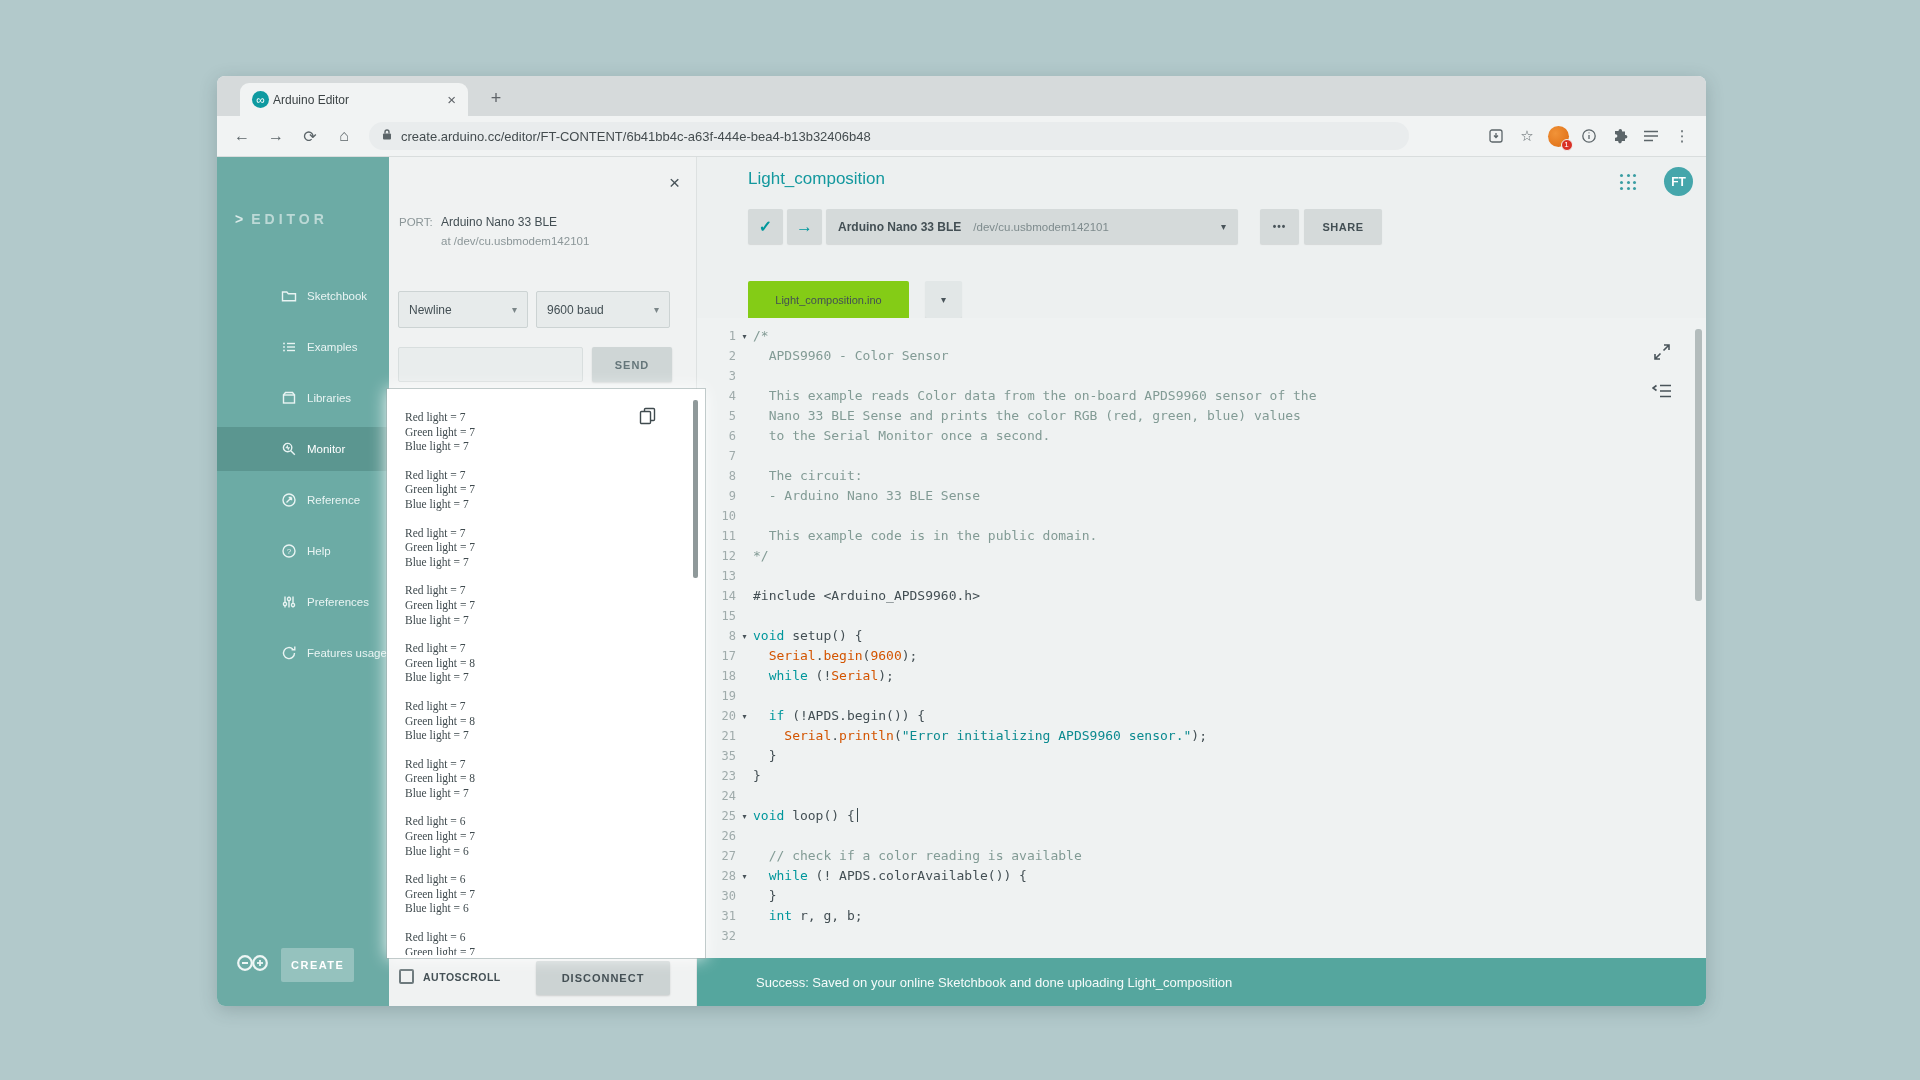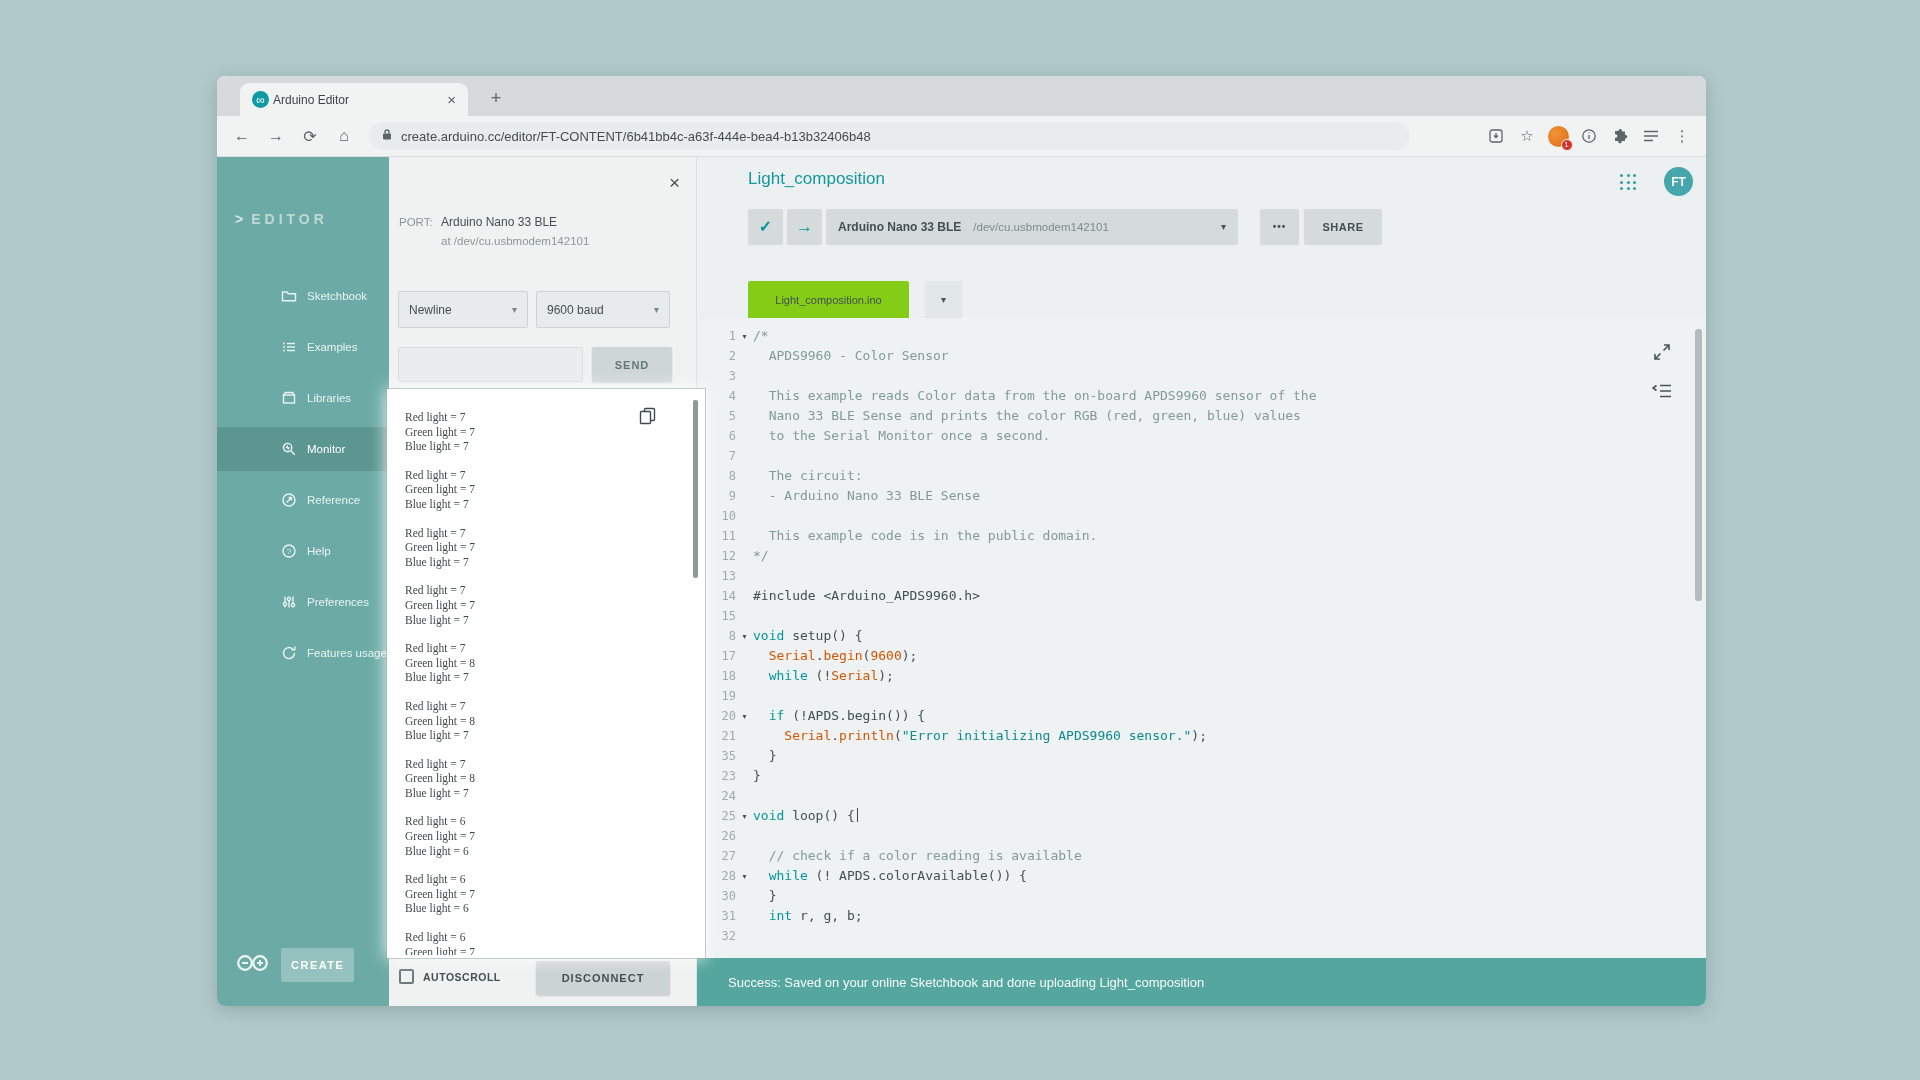--- a/index.html
+++ b/index.html
@@ -122,21 +122,21 @@
         color:#9fabab; flex-shrink:0; }
   .fold { width:17px; text-align:center; font-size:8px; color:#49545a; flex-shrink:0; }
   .code-text { font-family:"DejaVu Sans Mono",monospace; font-size:13px; line-height:20px; white-space:pre; }
   .seg-c { color:#829b95; } .seg-k { color:#00979c;margin-top:46px; } .seg-f { color:#d35400; }
   .seg-n { color:#d35400; } .seg-s { color:#0b8a90; } .seg-p { color:#434f54; }
   .caret-bar { display:inline-block; width:1.5px; height:14px; background:#3a4a4e; vertical-align:-2px; margin-left:2px; }
   .ed-expand { position:absolute; right:34px; top:185px; }
   .ed-format { position:absolute; right:34px; top:226px; }
   .ed-scroll { position:absolute; right:4px; top:172px; width:7px; height:272px; background:#b3bcbc; border-radius:3px; }
   .status-bar { position:absolute; left:0; right:0; bottom:0; height:48px; background:#55a69e;
-                display:flex; align-items:center; padding-left:31px; font-size:13px; color:#f6fbfa; }
+                display:flex; align-items:center; padding-left:59px; font-size:13px; color:#f6fbfa; }
 </style>
 </head>
 <body>
 
 <div class="window">
 
   <div class="tabbar">
     <div class="tab">
       <span class="favicon">∞</span>
       <span class="tab-title">Arduino Editor</span>

